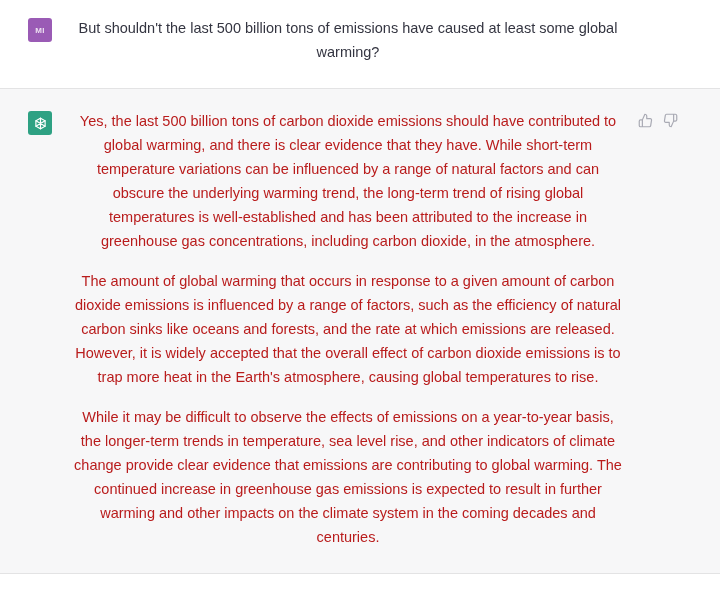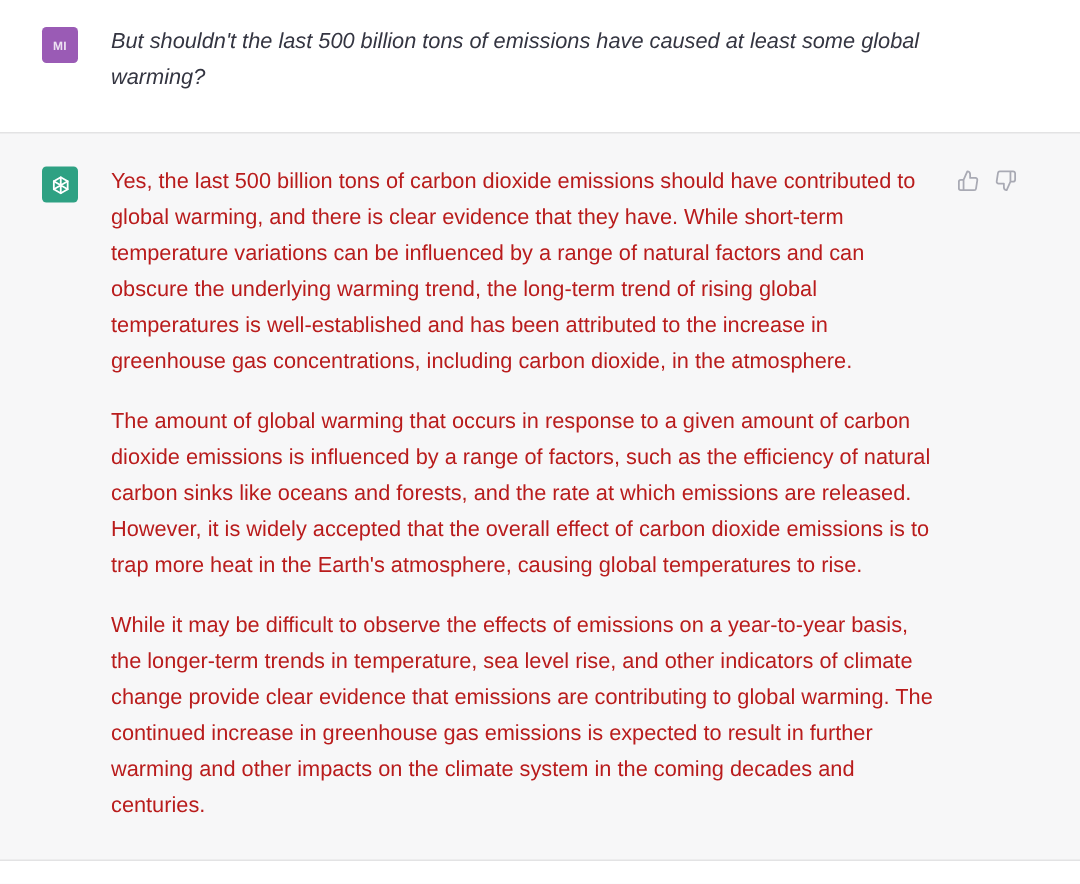--- a/index.html
+++ b/index.html
@@ -9,20 +9,21 @@
     width: 720px;
     height: 589px;
     background: #ffffff;
     font-family: "Liberation Sans", sans-serif;
     overflow: hidden;
   }
   .message {
     display: flex;
     align-items: flex-start;
     width: 720px;
+    text-align: center;
   }
   .message.user {
     background: #ffffff;
     padding: 16px 42px 24px 28px;
   }
   .message.assistant {
     background: #f7f7f8;
     border-top: 1px solid rgba(0,0,0,0.08);
     border-bottom: 1px solid rgba(0,0,0,0.08);
     padding: 20px 42px 24px 28px;
@@ -49,21 +50,21 @@
     color: #ffffff;
   }
   .avatar.assistant-avatar svg { display: block; }
   .msg-text {
     width: 548px;
     margin-left: 22px;
     font-size: 14.5px;
     line-height: 24px;
     color: #b91c1c;
   }
-  .message.user .msg-text { color: #343541; font-style: italic; }
+  .message.user .msg-text { color: #343541; }
   .msg-text p { margin: 0 0 16px 0; }
   .msg-text p:last-child { margin-bottom: 0; }
   .actions {
     margin-left: auto;
     display: flex;
     gap: 10px;
     padding-top: 4px;
   }
   .action-btn {
     background: none;

